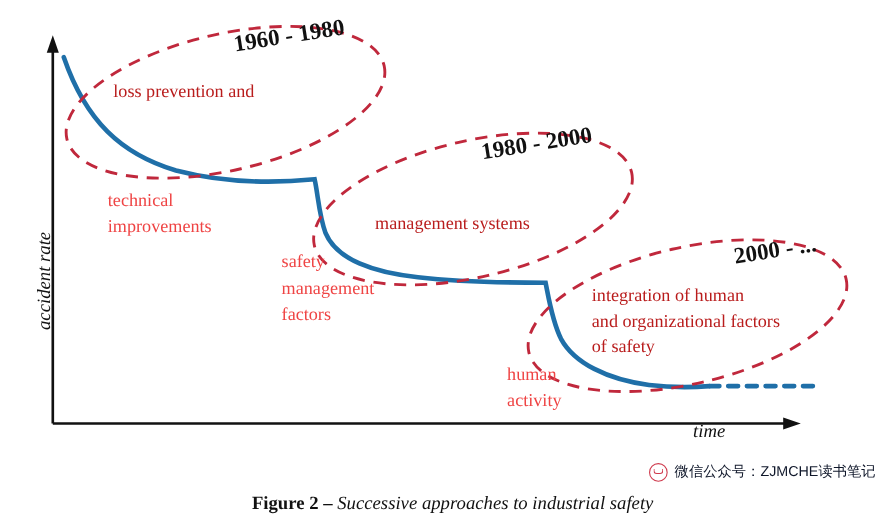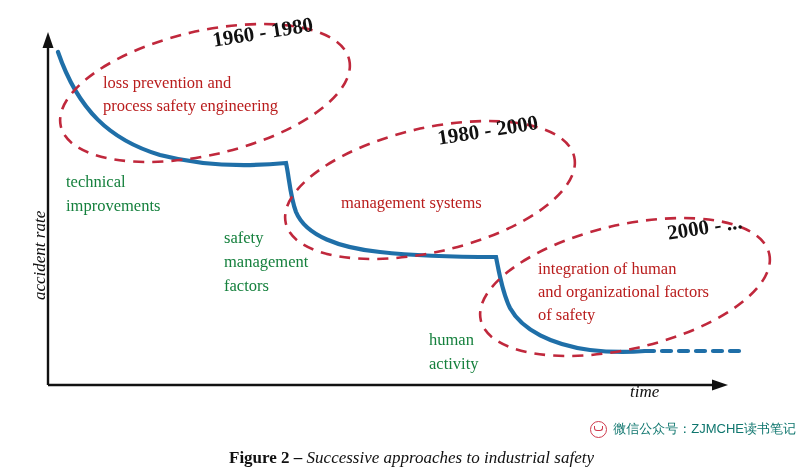--- a/index.html
+++ b/index.html
@@ -43,43 +43,44 @@
     font-weight: bold;
     font-size: 21px;
     font-family: "Liberation Serif", serif;
   }
   .bubble-text {
     color: #b91c1c;
     font-size: 16.5px;
     font-family: "Liberation Serif", serif;
   }
   .stage-text {
-    color: #15803d;
+    color: #ef4444;
     font-size: 16.5px;
     font-family: "Liberation Serif", serif;
+    margin-left: 32px;
   }
   .caption {
     color: #111111;
     font-size: 17px;
     font-style: italic;
     text-align: center;
     width: 100%;
     left: 0;
   }
   .caption b {
     font-style: normal;
   }
   #watermark {
     position: absolute;
     right: 10px;
     bottom: 36px;
     display: flex;
     align-items: center;
     gap: 6px;
-    color: #0f766e;
+    color: #0f172a;
     font-size: 13px;
     font-family: "Liberation Sans", sans-serif;
   }
   #watermark .wm-logo {
     width: 15px;
     height: 15px;
     border-radius: 50%;
     border: 1.5px solid #cf3b4e;
     position: relative;
     flex: 0 0 auto;
@@ -132,21 +133,20 @@
   </svg>
 
   <div class="lbl axis-label axis-label-vert" style="left:30px; top:300px;">accident rate</div>
   <div class="lbl axis-label" style="left:630px; top:382px;">time</div>
 
   <div class="lbl era-label" style="left:212px; top:20px; transform:rotate(-9deg);">1960 - 1980</div>
   <div class="lbl era-label" style="left:437px; top:118px; transform:rotate(-9deg);">1980 - 2000</div>
   <div class="lbl era-label" style="left:667px; top:215px; transform:rotate(-9deg);">2000 - ...</div>
 
   <div class="lbl bubble-text" style="left:103px; top:73px;">loss prevention and</div>
-  <div class="lbl bubble-text" style="left:103px; top:96px;">process safety engineering</div>
 
   <div class="lbl bubble-text" style="left:341px; top:193px;">management systems</div>
 
   <div class="lbl bubble-text" style="left:538px; top:259px;">integration of human</div>
   <div class="lbl bubble-text" style="left:538px; top:282px;">and organizational factors</div>
   <div class="lbl bubble-text" style="left:538px; top:305px;">of safety</div>
 
   <div class="lbl stage-text" style="left:66px; top:172px;">technical</div>
   <div class="lbl stage-text" style="left:66px; top:196px;">improvements</div>
 

